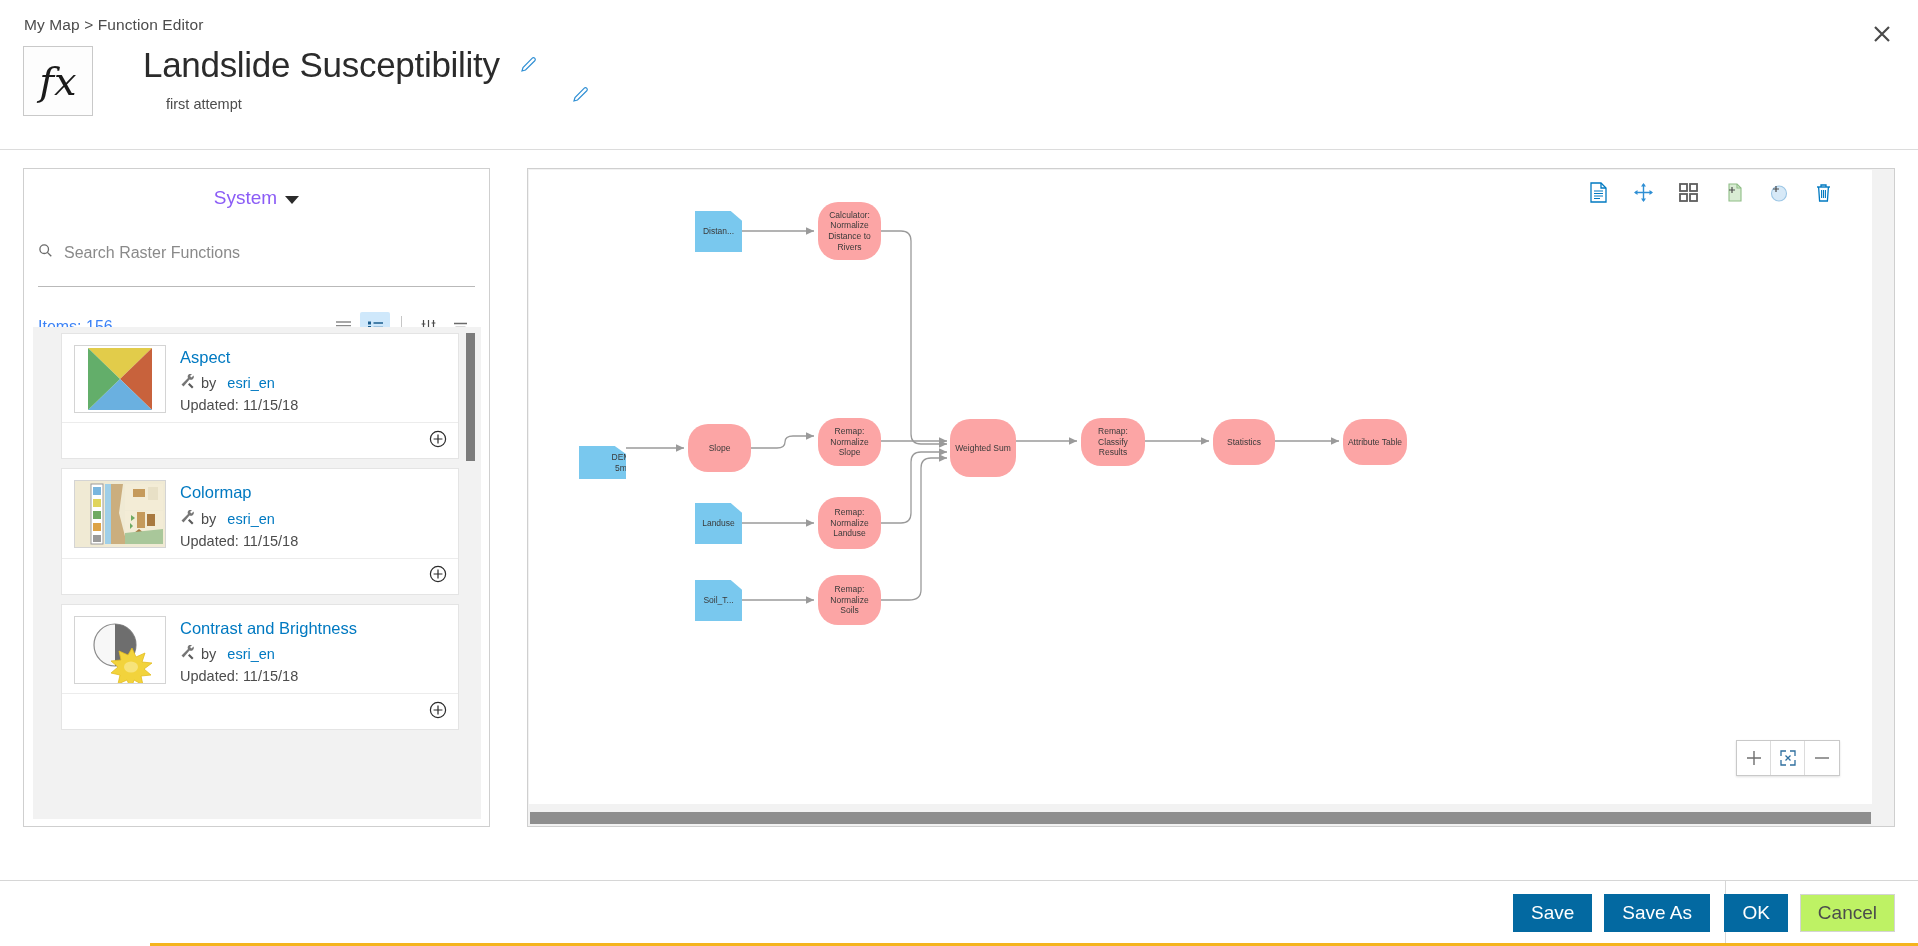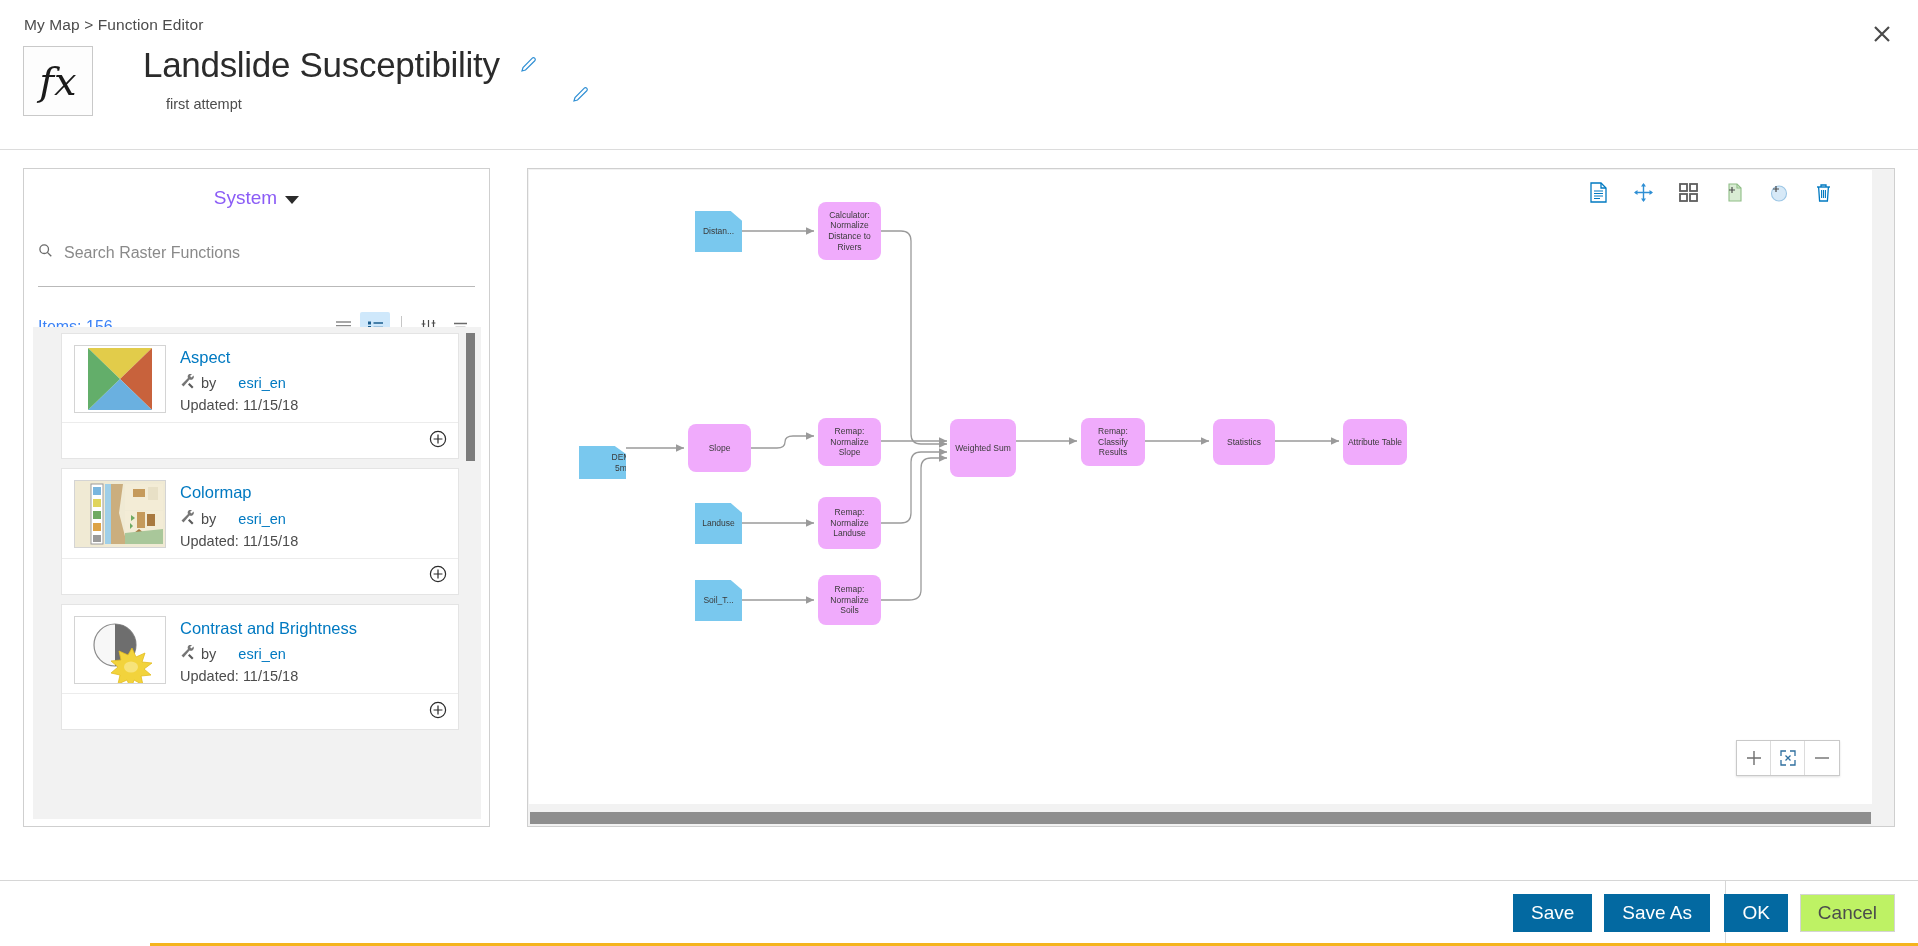--- a/index.html
+++ b/index.html
@@ -119,21 +119,21 @@
     background: #fff; overflow: hidden;
   }
   .fn-meta { padding-top: 2px; }
   .fn-name {
     font-size: 16.5px; color: #0079c1; cursor: pointer; line-height: 1.3;
   }
   .fn-by {
     display: flex; align-items: center; gap: 6px;
     font-size: 14.5px; color: #4c4c4c; margin-top: 6px;
   }
-  .fn-author { color: #0079c1; cursor: pointer; margin-left: 16px; }
+  .fn-author { color: #0079c1; cursor: pointer; margin-left: 5px; }
   .fn-updated { font-size: 14.5px; color: #4c4c4c; margin-top: 5px; }
   .fn-bottom {
     border-top: 1px solid #ececec; height: 36px;
     display: flex; align-items: center; justify-content: flex-end;
     padding-right: 11px;
   }
   .add-btn { cursor: pointer; display: block; }
 
   #list-scrollbar {
     position: absolute; right: 6px; top: 6px;
@@ -184,21 +184,21 @@
 
   
   #flow { position: absolute; inset: 0; }
   .node {
     position: absolute; display: flex; align-items: center;
     justify-content: center; text-align: center;
     font-size: 8.5px; color: #3a3a3a; line-height: 1.25;
     padding: 2px 3px; cursor: pointer;
   }
   .node.fn {
-    background: #f0abfc; border-radius: 8px;
+    background: #fca5a5; border-radius: 20px;
   }
   .node.data {
     background: #79c8ee;
   }
   .node-label { pointer-events: none; }
 
   
   #footer {
     position: absolute; left: 0; top: 880px; width: 1918px; height: 66px;
     border-top: 1px solid #d6d6d6;

